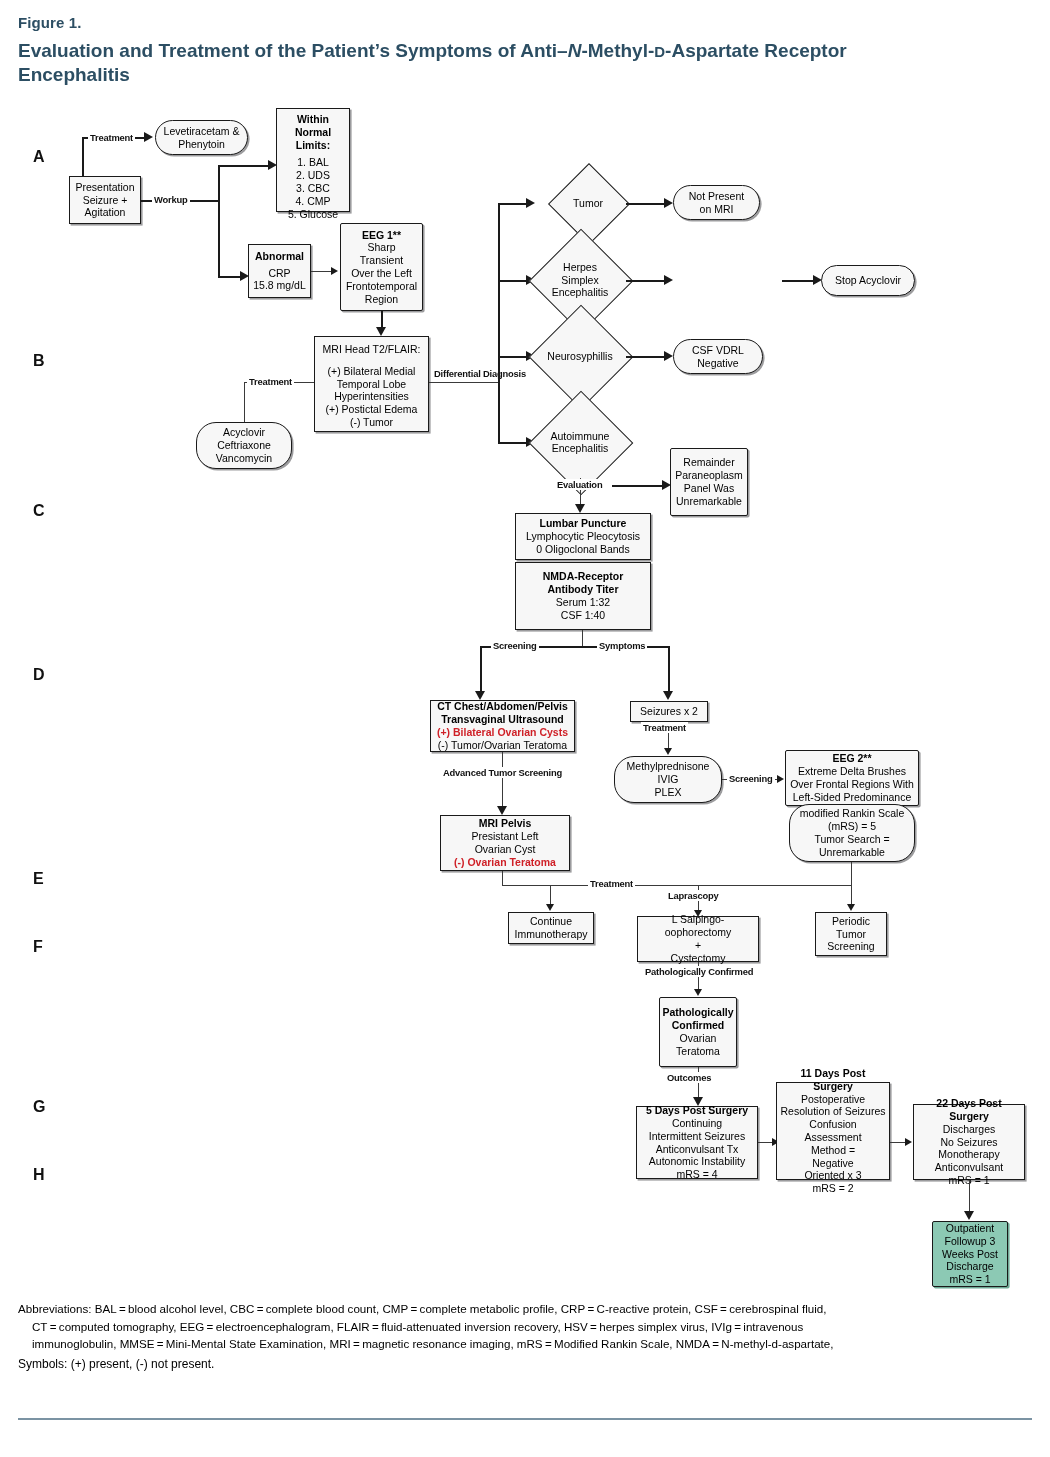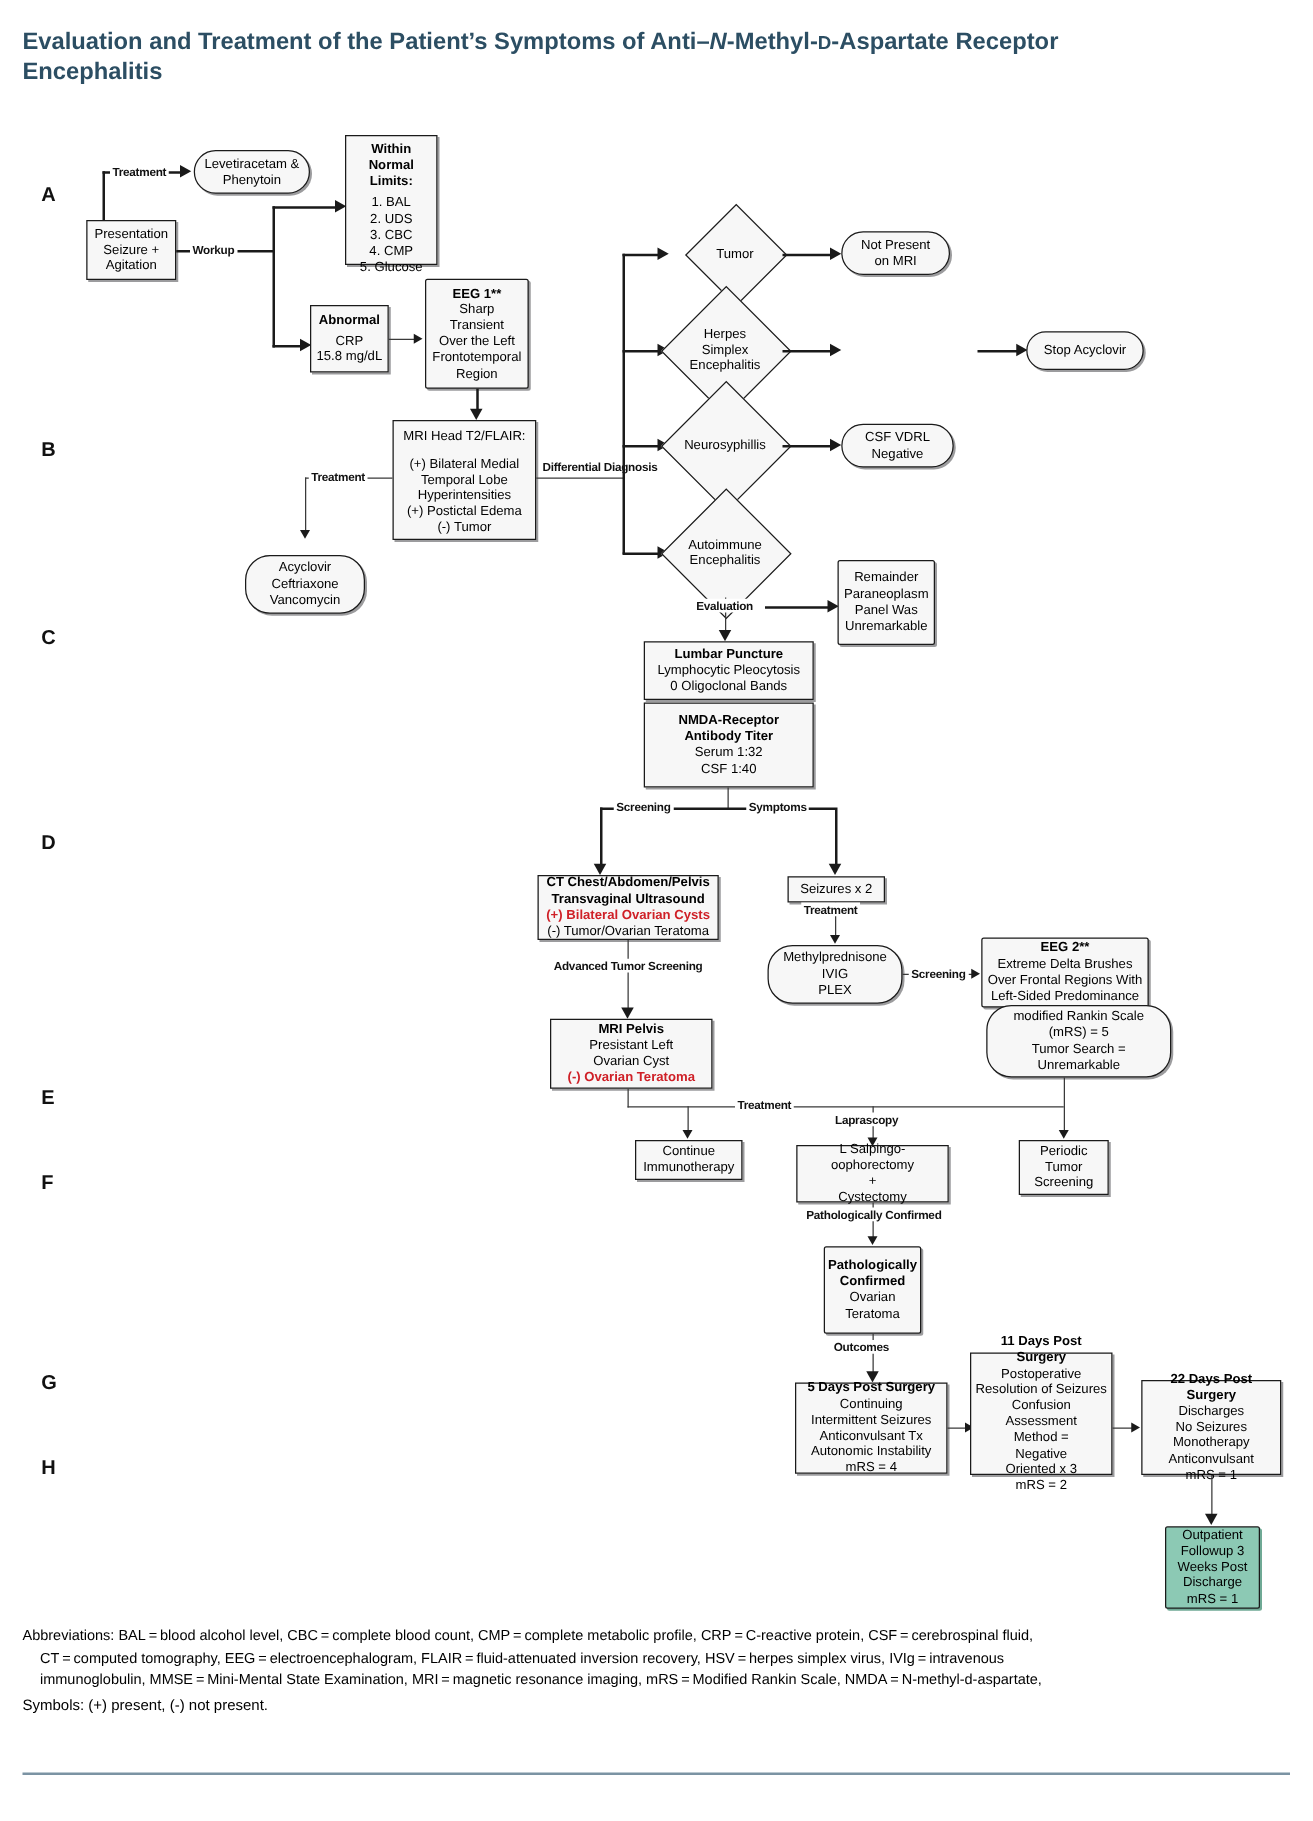--- a/index.html
+++ b/index.html
@@ -64,20 +64,21 @@
   #footer{position:absolute;left:18px;top:1300px;width:1014px;font-size:11.6px;line-height:1.52;color:#000;}
   #abbr{text-indent:0;}
   #abbr .cont{display:block;padding-left:14px;}
   #symbols{margin-top:2px;font-size:12px;}
   #rule{position:absolute;left:18px;top:1418px;width:1014px;height:2px;background:#7b93a3;}
 </style>
 </head>
 <body>
 
 <div id="header">
+  <div id="fig-label">Figure 1.</div>
   <div id="fig-title"><span>Evaluation and Treatment of the Patient’s Symptoms of Anti–</span><span class="ital">N</span><span>-Methyl-</span><span class="sc">D</span><span>-Aspartate Receptor Encephalitis</span></div>
 </div>
 
 <div id="canvas">
 
   <div class="rowlab" style="left:33px;top:44px;">A</div>
   <div class="rowlab" style="left:33px;top:248px;">B</div>
   <div class="rowlab" style="left:33px;top:398px;">C</div>
   <div class="rowlab" style="left:33px;top:562px;">D</div>
   <div class="rowlab" style="left:33px;top:766px;">E</div>
@@ -163,21 +164,21 @@
       <span class="lt">(+) Postictal Edema</span>
       <span class="lt">(-) Tumor</span>
     </div>
   </div>
 
   <div class="ln thin h" style="left:244px;top:278px;width:70px;"></div>
   <div class="elab" style="left:247px;top:272px;">Treatment</div>
   <div class="ln thin v" style="left:244px;top:278px;height:43px;"></div>
   <div class="arr sm d" style="left:240px;top:320px;"></div>
 
-  <div class="node dark pill" style="left:196px;top:340px;width:96px;height:47px;">
+  <div class="node dark pill" style="left:196px;top:318px;width:96px;height:47px;">
     <div>
       <span class="lt">Acyclovir</span>
       <span class="lt">Ceftriaxone</span>
       <span class="lt">Vancomycin</span>
     </div>
   </div>
 
   <div class="ln thin h" style="left:429px;top:278px;width:70px;"></div>
   <div class="elab" style="left:432px;top:265px;line-height:1.05;text-align:center;">
     <span class="lt">Differential</span>
@@ -323,21 +324,21 @@
       <span class="lt b">EEG 2**</span>
       <span class="lt">Extreme Delta Brushes</span>
       <span class="lt">Over Frontal Regions With</span>
       <span class="lt">Left-Sided Predominance</span>
     </div>
   </div>
 
   <div class="ln thin v" style="left:851px;top:702px;height:24px;"></div>
   <div class="elab" style="left:826px;top:702px;">Outcome</div>
 
-  <div class="node dark pill" style="left:789px;top:700px;width:148px;height:58px;">
+  <div class="node dark pill" style="left:789px;top:700px;width:126px;height:58px;">
     <div>
       <span class="lt">modified Rankin Scale</span>
       <span class="lt">(mRS) = 5</span>
       <span class="lt">Tumor Search =</span>
       <span class="lt">Unremarkable</span>
     </div>
   </div>
 
   <div class="ln thin v" style="left:502px;top:648px;height:56px;"></div>
   <div class="elab" style="left:441px;top:663px;">Advanced Tumor Screening</div>

